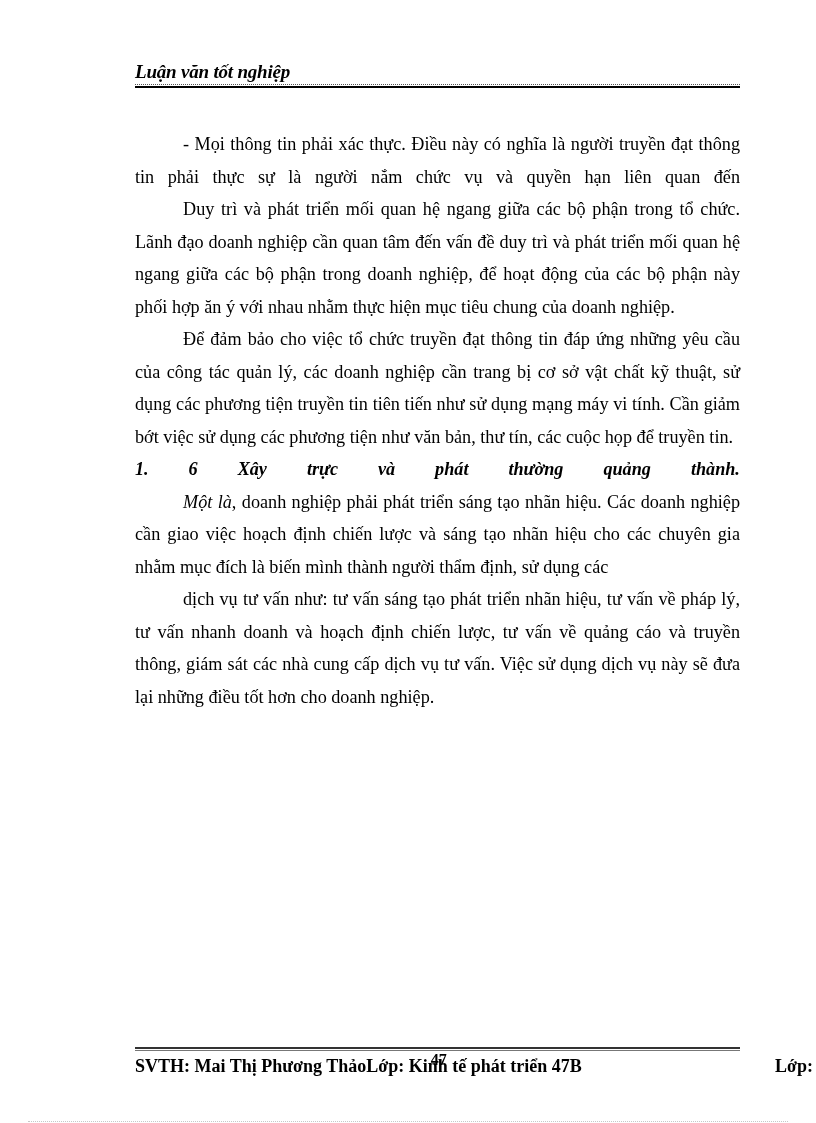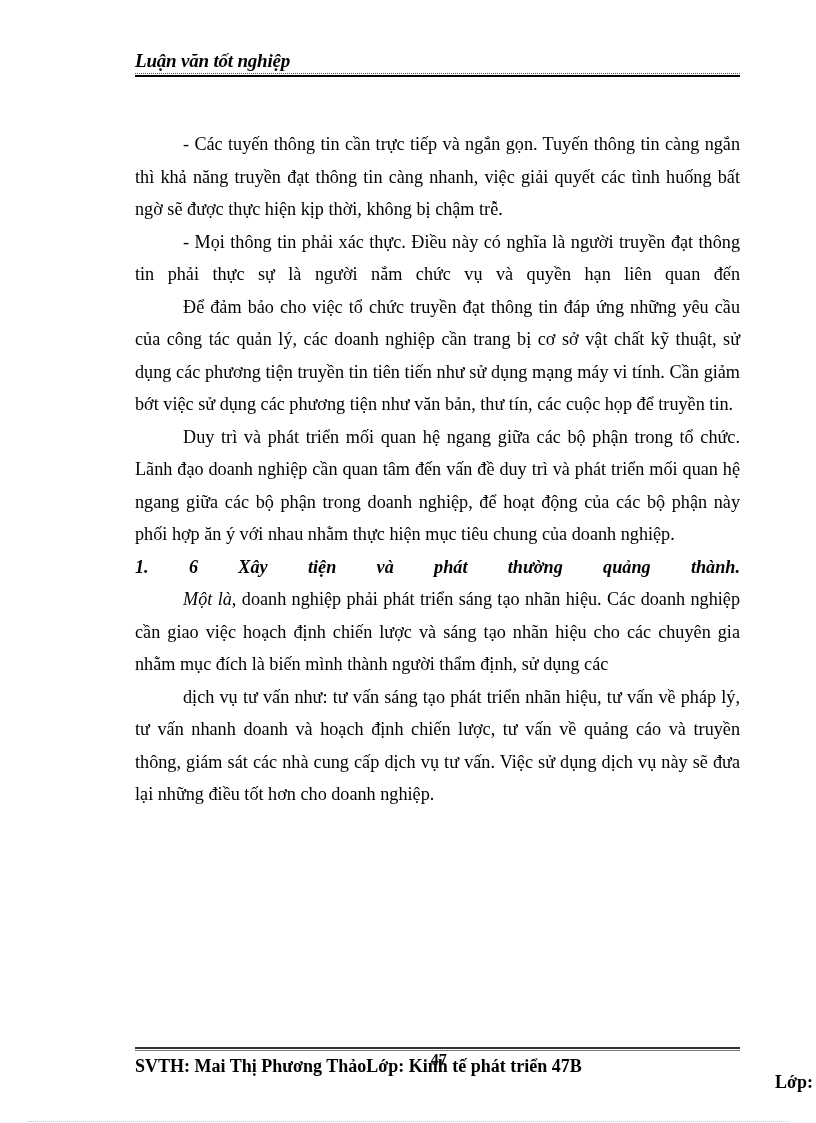--- a/index.html
+++ b/index.html
@@ -11,21 +11,21 @@
       width: 816px;
       height: 1123px;
       position: relative;
       overflow: hidden;
       font-family: "Liberation Serif", "DejaVu Serif", serif;
       color: #000;
     }
     .page-header {
       position: absolute;
       left: 135px;
-      top: 49px;
+      top: 60px;
       width: 605px;
     }
     .header-title {
       font-weight: bold;
       font-style: italic;
       font-size: 19px;
       line-height: 24px;
       letter-spacing: -0.2px;
     }
     .header-rule {
@@ -80,21 +80,21 @@
       position: relative;
       margin-top: 4px;
       font-weight: bold;
       font-size: 18px;
       line-height: 22px;
       white-space: nowrap;
     }
     .footer-right {
       position: absolute;
       left: 640px;
-      top: 16px;
+      top: 0;
     }
     .overlap-wrap {
       position: relative;
       display: inline-block;
     }
     .overlap-top {
       position: absolute;
       left: 8px;
       top: -6px;
       font-size: 16px;
@@ -109,36 +109,35 @@
   </style>
 </head>
 <body>
 
 <header class="page-header">
   <div class="header-title">Luận văn tốt nghiệp</div>
   <div class="header-rule"></div>
 </header>
 
 <main class="body-text">
-  <p class="para">- Các tuyến thông tin cần trực tiếp và ngắn gọn. Tuyến thông tin càng ngắn thì khả năng truyền đạt thông tin càng nhanh, việc giải quyết các tình huống bất ngờ sẽ được thực hiện kịp thời, không bị chậm trễ.</p>
 
 
   <div>
     <p class="para" style="text-align-last: justify;">- Mọi thông tin phải xác thực. Điều này có nghĩa là người truyền đạt thông tin phải thực sự là người nắm chức vụ và quyền hạn liên quan đến</p>
   </div>
 
+  <p class="para">Duy trì và phát triển mối quan hệ ngang giữa các bộ phận trong tổ chức. Lãnh đạo doanh nghiệp cần quan tâm đến vấn đề duy trì và phát triển mối quan hệ ngang giữa các bộ phận trong doanh nghiệp, để hoạt động của các bộ phận này phối hợp ăn ý với nhau nhằm thực hiện mục tiêu chung của doanh nghiệp.</p>
+
   <p class="para">Để đảm bảo cho việc tổ chức truyền đạt thông tin đáp ứng những yêu cầu của công tác quản lý, các doanh nghiệp cần trang bị cơ sở vật chất kỹ thuật, sử dụng các phương tiện truyền tin tiên tiến như sử dụng mạng máy vi tính. Cần giảm bớt việc sử dụng các phương tiện như văn bản, thư tín, các cuộc họp để truyền tin.</p>
-
-  <p class="para">Duy trì và phát triển mối quan hệ ngang giữa các bộ phận trong tổ chức. Lãnh đạo doanh nghiệp cần quan tâm đến vấn đề duy trì và phát triển mối quan hệ ngang giữa các bộ phận trong doanh nghiệp, để hoạt động của các bộ phận này phối hợp ăn ý với nhau nhằm thực hiện mục tiêu chung của doanh nghiệp.</p>
 
   <div class="heading-line">
     <span>1.</span>
     <span>6</span>
     <span>Xây</span>
-    <span>tiện</span>
+    <span>trực</span>
     <span>và</span>
     <span>phát</span>
     <span>thường</span>
     <span>quảng</span>
     <span>thành.</span>
   </div>
 
   <p class="para"><em class="italic-lead">Một là</em><span>, doanh nghiệp phải phát triển sáng tạo nhãn hiệu. Các doanh nghiệp cần giao việc hoạch định chiến lược và sáng tạo nhãn hiệu cho các chuyên gia nhằm mục đích là biến mình thành người thẩm định, sử dụng các</span></p>
 
   <p class="para">dịch vụ tư vấn như: tư vấn sáng tạo phát triển nhãn hiệu, tư vấn về pháp lý, tư vấn nhanh doanh và hoạch định chiến lược, tư vấn về quảng cáo và truyền thông, giám sát các nhà cung cấp dịch vụ tư vấn. Việc sử dụng dịch vụ này sẽ đưa lại những điều tốt hơn cho doanh nghiệp.</p>

